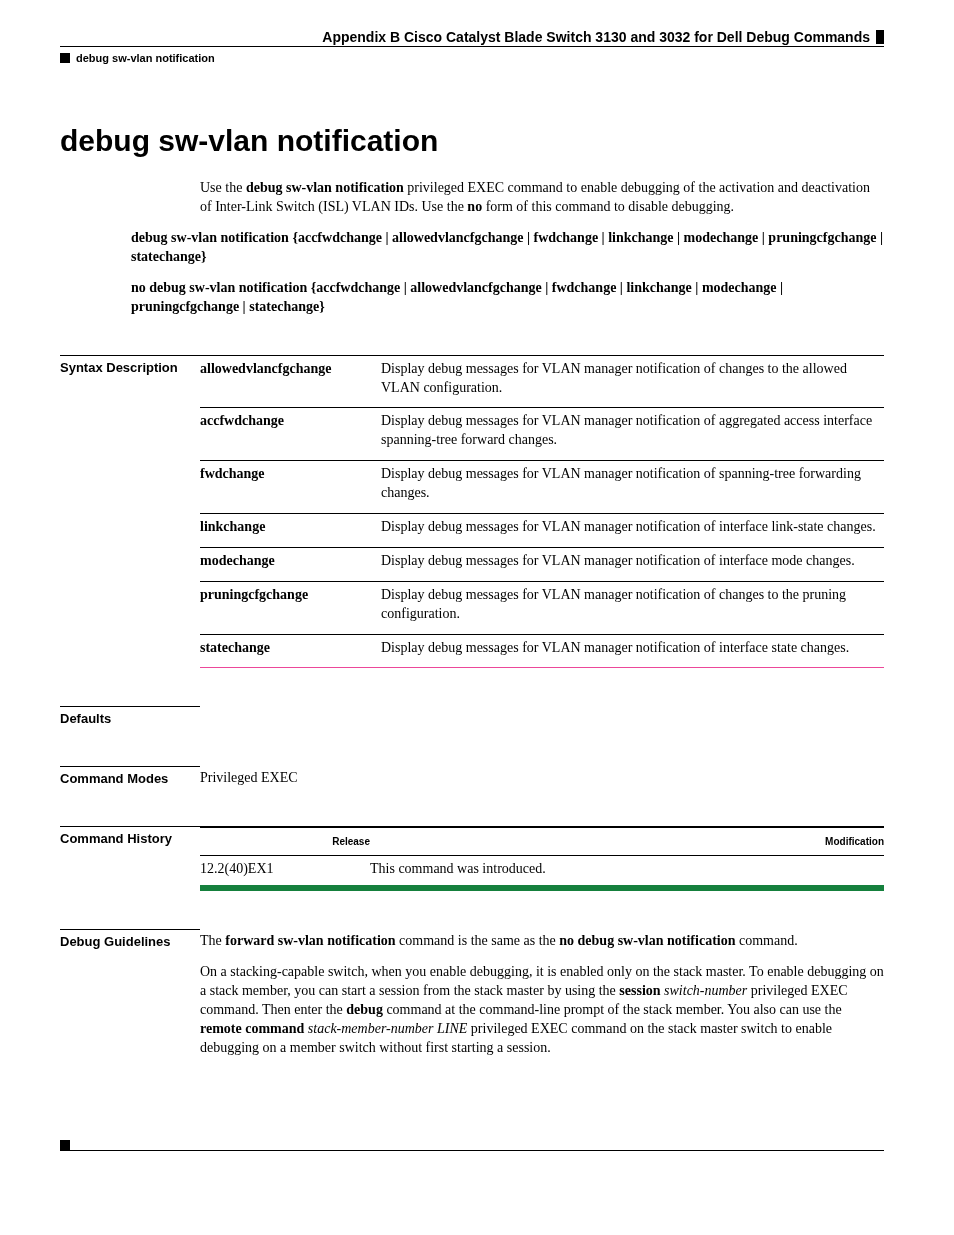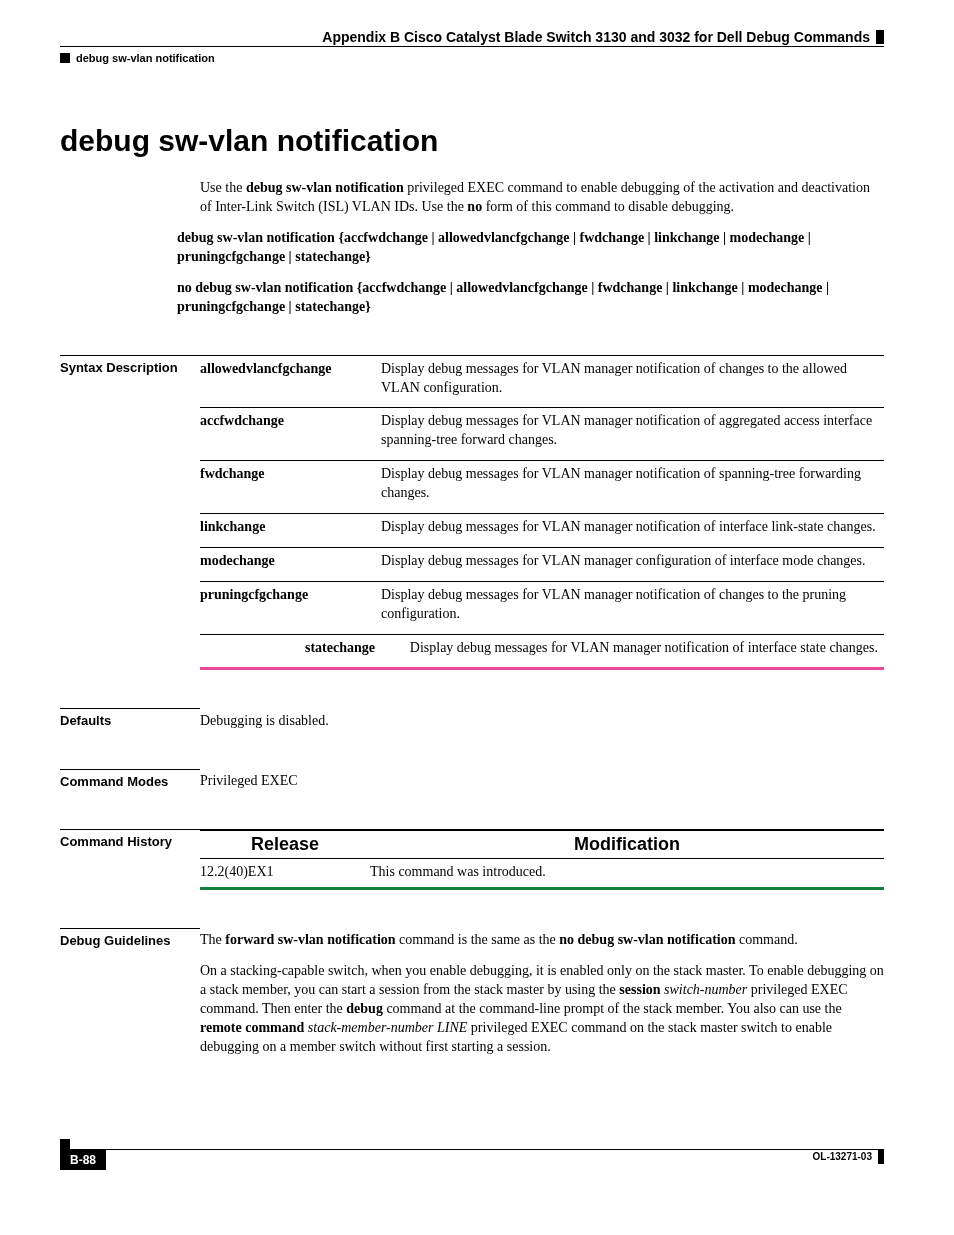--- a/index.html
+++ b/index.html
@@ -43,21 +43,21 @@
   h1 {
     font-family: Arial, Helvetica, sans-serif;
     font-size: 30px;
     font-weight: bold;
     margin: 55px 0 18px 0;
   }
   .body-indent {
     margin-left: 140px;
   }
   .cmd-indent {
-    margin-left: 117px;
+    margin-left: 71px;
   }
   p { margin: 0 0 12px 0; }
   b { font-weight: bold; }
   i { font-style: italic; }
 
   .section {
     display:flex;
     margin-top: 38px;
   }
   .section-label {
@@ -76,43 +76,42 @@
   table.syntax {
     width:100%;
     border-collapse: collapse;
   }
   table.syntax td {
     border-top: 1px solid #000;
     padding: 4px 6px 10px 0;
     vertical-align: top;
   }
   table.syntax tr:last-child td {
-    border-bottom: 3px solid #ec4899;
-    text-align: right;
+    border-bottom: 1px solid #ec4899;
   }
   table.syntax td.key {
     font-weight: bold;
     width: 175px;
   }
 
   table.history {
     width:100%;
     border-collapse: collapse;
   }
   table.history th {
-    text-align:center;
-    font-family: Arial, Helvetica, sans-serif;
-    font-size:18px;
+    text-align:right;
+    font-family: Arial, Helvetica, sans-serif;
+    font-size:10px;
     border-top: 2px solid #000;
     border-bottom: 1px solid #000;
-    padding: 1px 0;
+    padding: 7px 0;
   }
   table.history td {
     padding: 4px 0 6px 0;
-    border-bottom: 3px solid #15803d;
+    border-bottom: 6px solid #15803d;
   }
   table.history .col1 { width: 170px; }
 
   .footer {
     margin-top: 70px;
   }
   .footer-line1 {
     border-bottom: 1px solid #000;
     display:flex;
     align-items:flex-end;
@@ -188,40 +187,37 @@
       <tr>
             <td class="key">fwdchange</td>
             <td>Display debug messages for VLAN manager notification of spanning-tree forwarding changes.</td>
           </tr>
       <tr>
             <td class="key">linkchange</td>
             <td>Display debug messages for VLAN manager notification of interface link-state changes.</td>
           </tr>
       <tr>
             <td class="key">modechange</td>
-            <td>Display debug messages for VLAN manager configuration of interface mode changes.</td>
+            <td>Display debug messages for VLAN manager notification of interface mode changes.</td>
           </tr>
       <tr>
             <td class="key">pruningcfgchange</td>
             <td>Display debug messages for VLAN manager notification of changes to the pruning configuration.</td>
           </tr>
       <tr>
             <td class="key">statechange</td>
             <td>Display debug messages for VLAN manager notification of interface state changes.</td>
           </tr>
     </tbody>
       </table>
   </div>
 </div>
 
 <div class="section">
   <div class="section-label">Defaults</div>
-  <div class="section-content" style="border-top:1px solid transparent; padding-top:3px;">
-    <span>Debugging is disabled.</span>
-  </div>
 </div>
 
 <div class="section">
   <div class="section-label">Command Modes</div>
   <div class="section-content" style="padding-top:3px;">
     <span>Privileged EXEC</span>
   </div>
 </div>
 
 <div class="section">
@@ -251,17 +247,13 @@
     <p>
       <span>On a stacking-capable switch, when you enable debugging, it is enabled only on the stack master. To enable debugging on a stack member, you can start a session from the stack master by using the </span><b>session</b><i> switch-number</i><span> privileged EXEC command. Then enter the </span><b>debug</b><span> command at the command-line prompt of the stack member. You also can use the </span><b>remote command</b><i> stack-member-number LINE</i><span> privileged EXEC command on the stack master switch to enable debugging on a member switch without first starting a session.</span>
     </p>
   </div>
 </div>
 
 <div class="footer">
   <div class="footer-line1">
     <span class="sq"></span>
   </div>
-  <div class="footer-line2">
-    <span class="page-badge">B-88</span>
-    <span class="doc-id">OL-13271-03</span>
-  </div>
 </div>
 
 </body></html>

